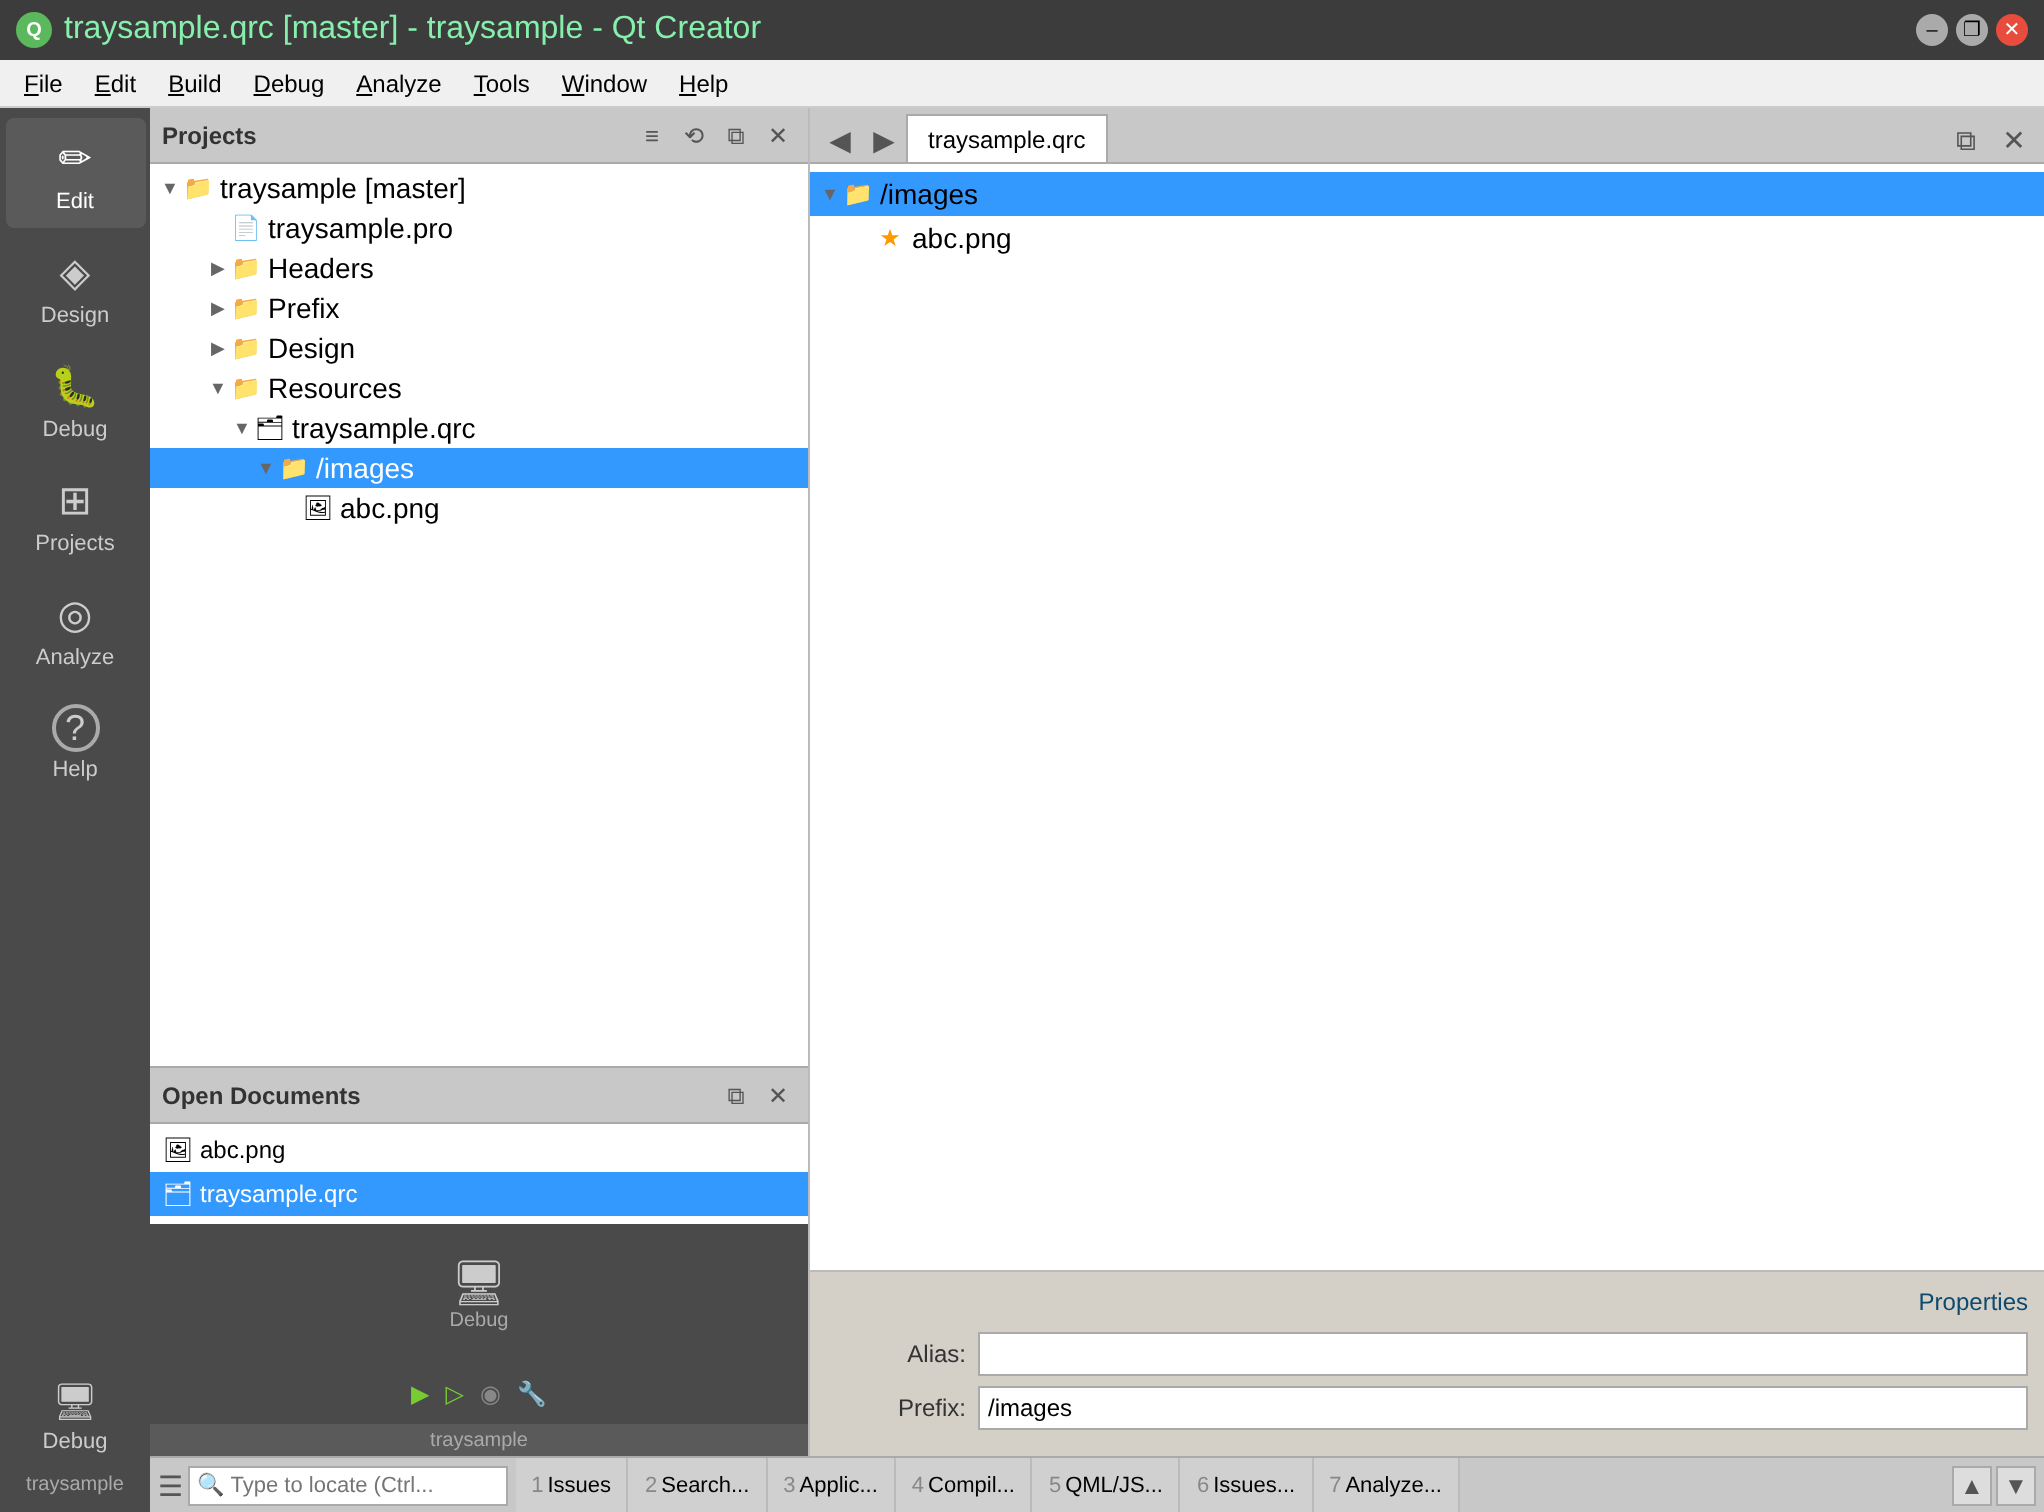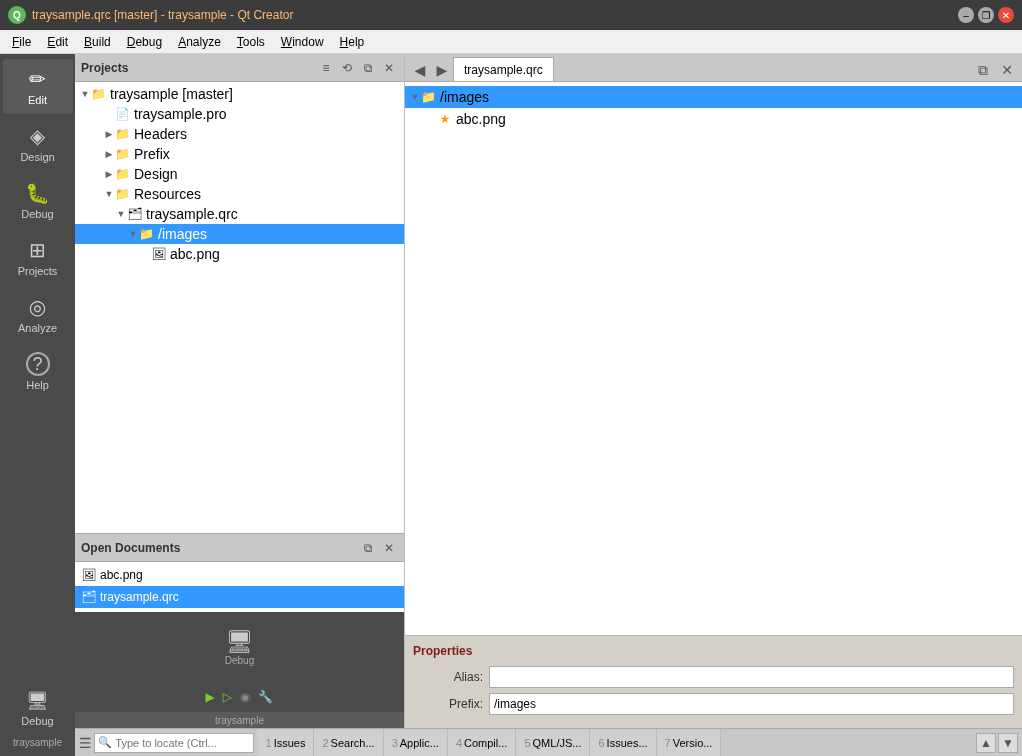--- a/index.html
+++ b/index.html
@@ -10,21 +10,21 @@
       background: #3c3c3c;
       color: #ddd;
       height: 30px;
       display: flex;
       align-items: center;
       padding: 0 8px;
       justify-content: space-between;
     }
     .title-bar-left { display: flex; align-items: center; gap: 6px; }
     .title-logo { width: 18px; height: 18px; background: #5cb85c; border-radius: 50%; display: flex; align-items: center; justify-content: center; font-size: 10px; color: #fff; font-weight: bold; }
-    .title-text { font-size: 12px; color: #fdba74; }
+    .title-text { font-size: 16px; color: #86efac; }
     .title-controls { display: flex; gap: 4px; }
     .title-btn { width: 16px; height: 16px; border-radius: 50%; border: none; cursor: pointer; font-size: 10px; display: flex; align-items: center; justify-content: center; }
     .title-btn.min { background: #aaa; }
     .title-btn.max { background: #aaa; }
     .title-btn.close { background: #e74c3c; color: #fff; }
 
     
     .menu-bar {
       background: #f0f0f0;
       height: 24px;
@@ -301,25 +301,25 @@
     }
 
     
     .properties-panel {
       background: #d4d0c8;
       padding: 8px;
       border-top: 1px solid #bbb;
       flex-shrink: 0;
     }
     .properties-title {
-      text-align: left;
-      font-size: 12px;
-      color: #7f1d1d;
+      text-align: right;
+      font-size: 12px;
+      color: #0c4a6e;
       margin-bottom: 8px;
-      font-weight: bold;
+      font-weight: normal;
     }
     .prop-row {
       display: flex;
       align-items: center;
       margin-bottom: 5px;
       gap: 6px;
     }
     .prop-label {
       width: 70px;
       text-align: right;
@@ -659,21 +659,21 @@
         <div class="status-tab">
           <span class="status-tab-num">5</span>
           <span>QML/JS...</span>
         </div>
         <div class="status-tab">
           <span class="status-tab-num">6</span>
           <span>Issues...</span>
         </div>
         <div class="status-tab">
           <span class="status-tab-num">7</span>
-          <span>Versio...</span>
+          <span>Analyze...</span>
         </div>
       </div>
       <div class="status-arrows">
         <div class="status-arrow-btn">▲</div>
         <div class="status-arrow-btn">▼</div>
       </div>
     </div>
   </div>
 </div>
 

